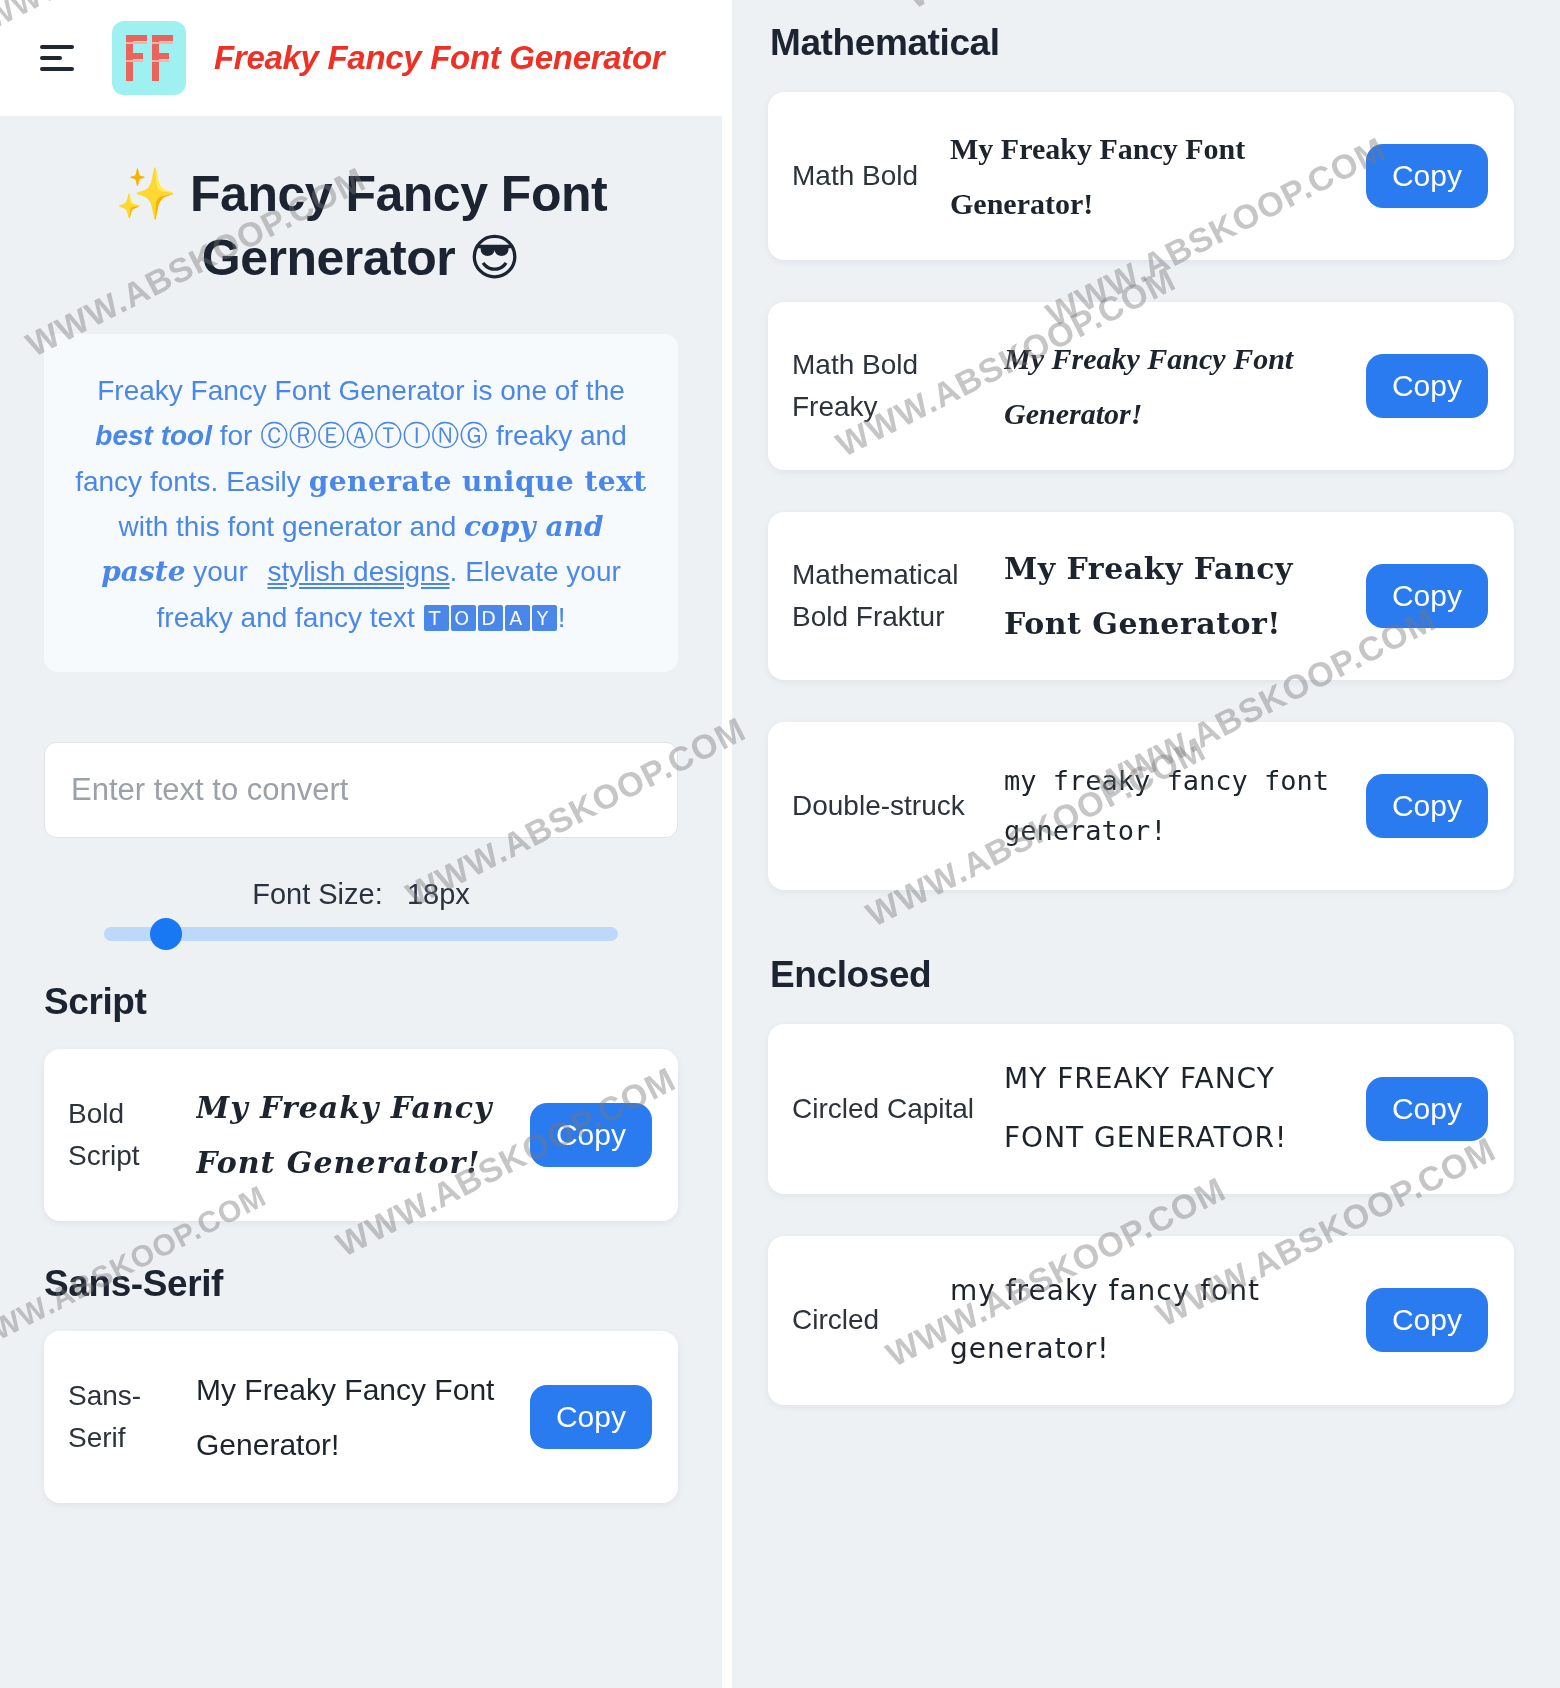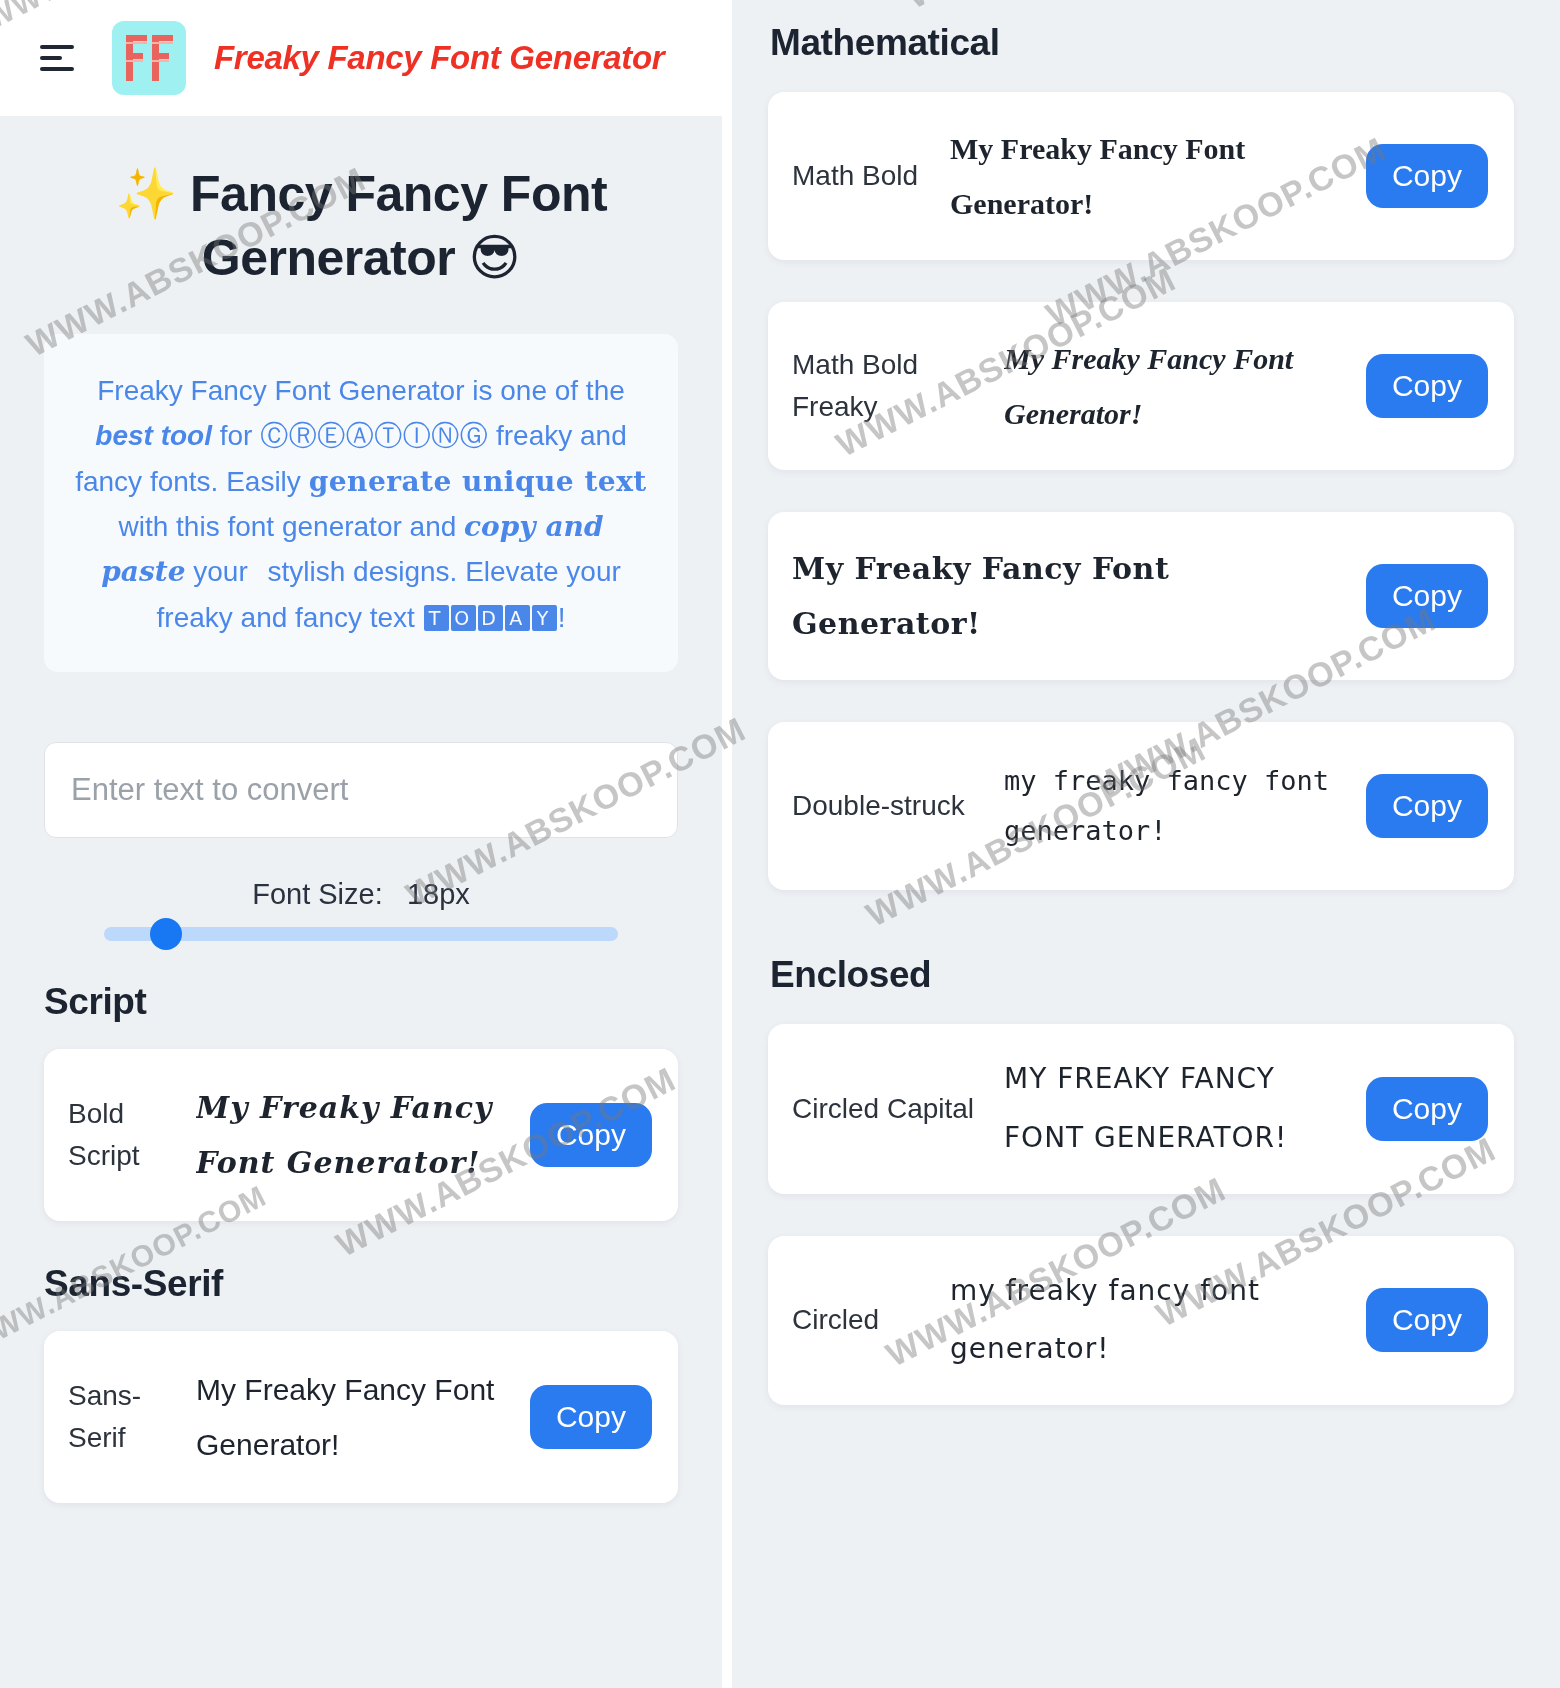--- a/index.html
+++ b/index.html
@@ -114,21 +114,21 @@
     border-radius: 14px;
     padding: 34px 30px 32px 30px;
     text-align: center;
     color: #4a87e8;
     font-size: 28px;
     line-height: 1.62;
   }
   .intro-card b { font-weight: bold; font-style: italic; }
   .f-script { font-family: "DejaVu Serif", serif; font-style: italic; font-weight: bold; }
   .f-fraktur { font-family: "DejaVu Serif", serif; font-weight: bold; letter-spacing: 0.5px; }
-  .f-dunder { text-decoration-style: double; margin-left: 12px; }
+  .f-dunder { text-decoration: underline; text-decoration-style: double; margin-left: 12px; }
   .f-circ { font-family: "DejaVu Sans", sans-serif; letter-spacing: 0.5px; }
   .f-sq {
     font-family: "DejaVu Sans", sans-serif;
     letter-spacing: 3px;
   }
   .f-sq span {
     display: inline-block;
     border: 2px solid #4a87e8;
     background: #4a87e8;
     color: #f7fafd;
@@ -343,20 +343,21 @@
           <div class="card-label narrow">Math Bold</div>
           <div class="card-preview pv-mbold">My Freaky Fancy Font Generator!</div>
           <button class="copy-btn">Copy</button>
         </div>
         <div class="card">
           <div class="card-label">Math Bold Freaky</div>
           <div class="card-preview pv-mbitalic">My Freaky Fancy Font Generator!</div>
           <button class="copy-btn">Copy</button>
         </div>
         <div class="card">
+          <div class="card-label">Mathematical Bold Fraktur</div>
           <div class="card-preview pv-fraktur">My Freaky Fancy Font Generator!</div>
           <button class="copy-btn">Copy</button>
         </div>
         <div class="card">
           <div class="card-label">Double-struck</div>
           <div class="card-preview pv-dstruck">my freaky fancy font generator!</div>
           <button class="copy-btn">Copy</button>
         </div>
         <div class="section-head second">Enclosed</div>
         <div class="card">

